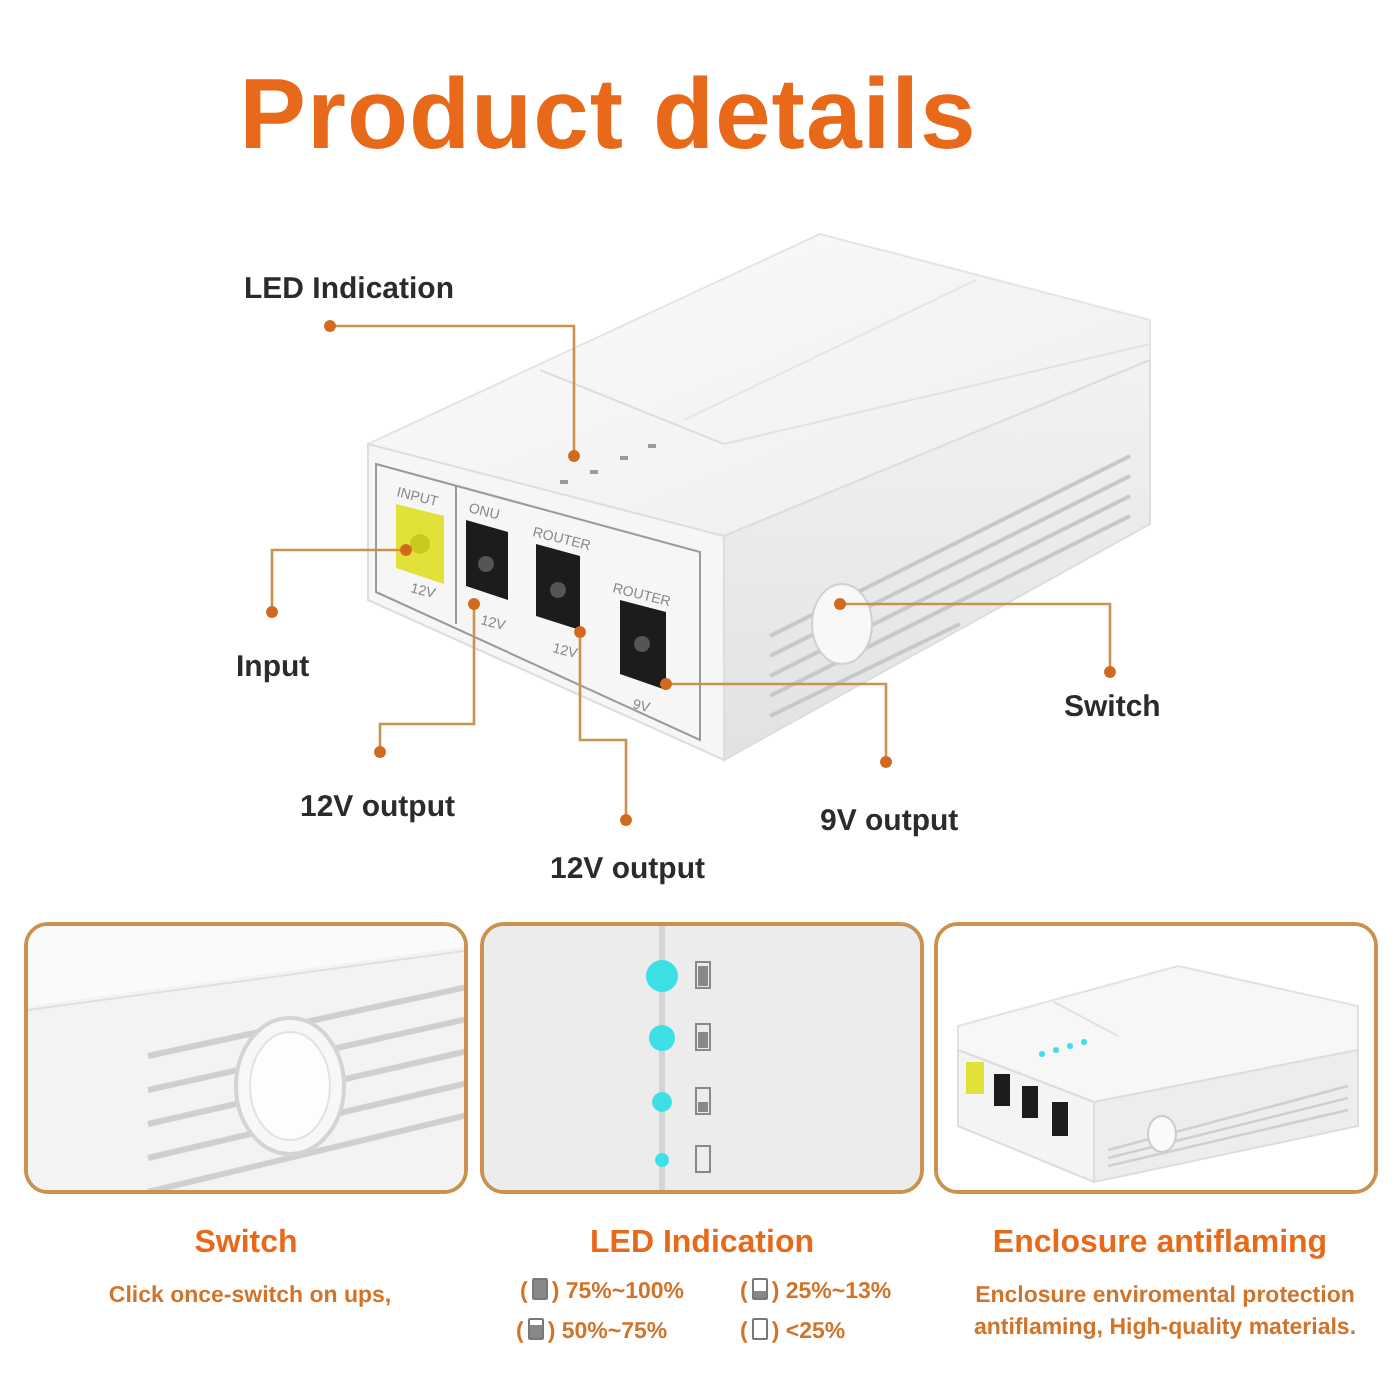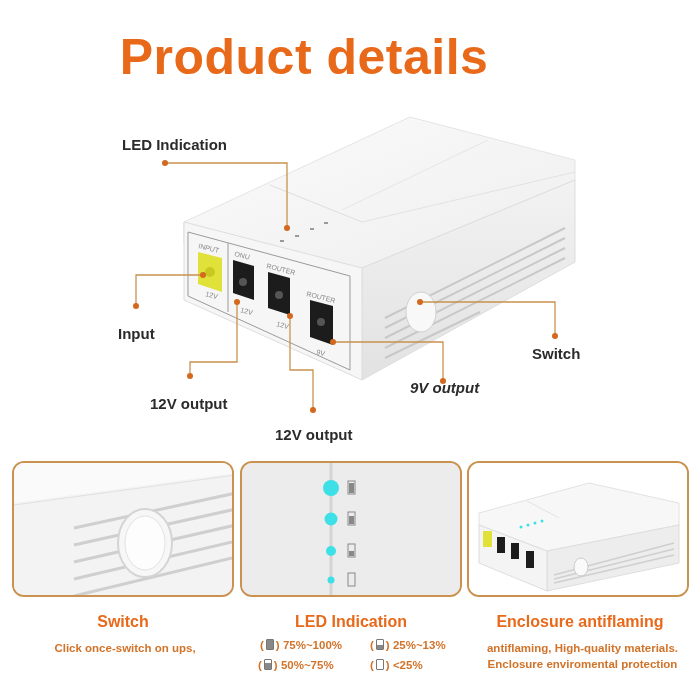--- a/index.html
+++ b/index.html
@@ -98,21 +98,21 @@
       <circle cx="443" cy="381" r="3"></circle>
     <circle cx="420" cy="302" r="3"></circle>
       <circle cx="555" cy="336" r="3"></circle>
   </g>
 </svg>
 
 <div class="callout" style="left:122px;top:136px;">LED Indication</div>
 <div class="callout" style="left:118px;top:325px;">Input</div>
 <div class="callout" style="left:150px;top:395px;">12V output</div>
 <div class="callout" style="left:275px;top:426px;">12V output</div>
-<div class="callout" style="left:410px;top:379px;font-style:italic;">9V output</div>
+<div class="callout" style="left:410px;top:402px;">9V output</div>
 <div class="callout" style="left:532px;top:345px;">Switch</div>
 
 <div class="panel" style="left:12px;">
   <svg width="222" height="136">
     <rect x="0" y="0" width="222" height="136" fill="#f3f3f3"></rect>
     <polygon points="0,40 222,10 222,0 0,0" fill="#fafafa"></polygon>
     <line x1="0" y1="42" x2="222" y2="12" stroke="#e0e0e0"></line>
     <g stroke="#cfcfcf" stroke-width="3">
       <line x1="60" y1="65" x2="222" y2="30"></line>
       <line x1="60" y1="82" x2="222" y2="46"></line>
@@ -179,15 +179,15 @@
 </div>
 
 <div class="caption-title" style="left:240px;width:222px;">LED Indication</div>
 <div class="led-legend" style="left:260px;top:639px;">(<span class="bat" style="background:#888;"></span>) <span>75%~100%</span></div>
 <div class="led-legend" style="left:370px;top:639px;">(<span class="bat" style="background:linear-gradient(to top,#888 40%,transparent 40%);"></span>) <span>25%~13%</span></div>
 <div class="led-legend" style="left:258px;top:659px;">(<span class="bat" style="background:linear-gradient(to top,#888 70%,transparent 70%);"></span>) <span>50%~75%</span></div>
 <div class="led-legend" style="left:370px;top:659px;text-align:right;">(<span class="bat"></span>) <span>&lt;25%</span></div>
 
 <div class="caption-title" style="left:467px;width:226px;">Enclosure antiflaming</div>
 <div class="caption-text" style="left:465px;width:235px;top:640px;">
+  <div>Enclosure enviromental protection</div>
   <div>antiflaming, High-quality materials.</div>
-  <div>Enclosure enviromental protection</div>
 </div>
 
 </body></html>

